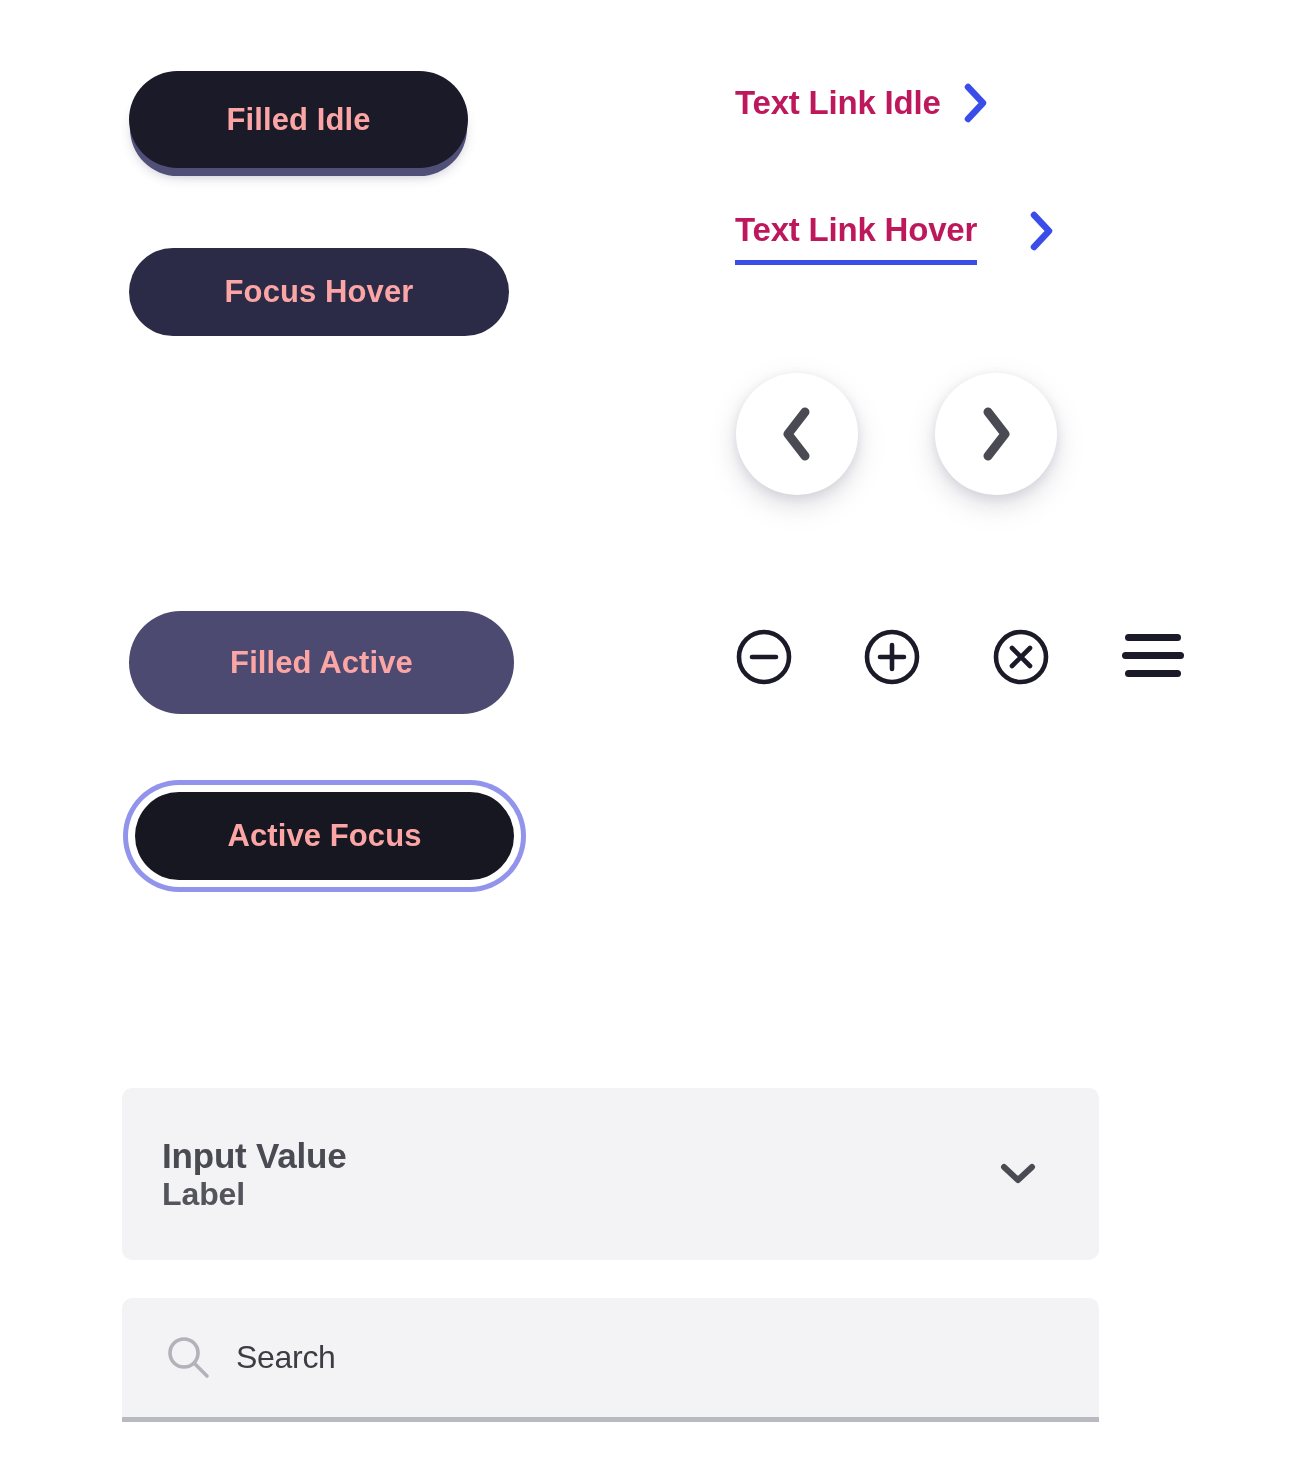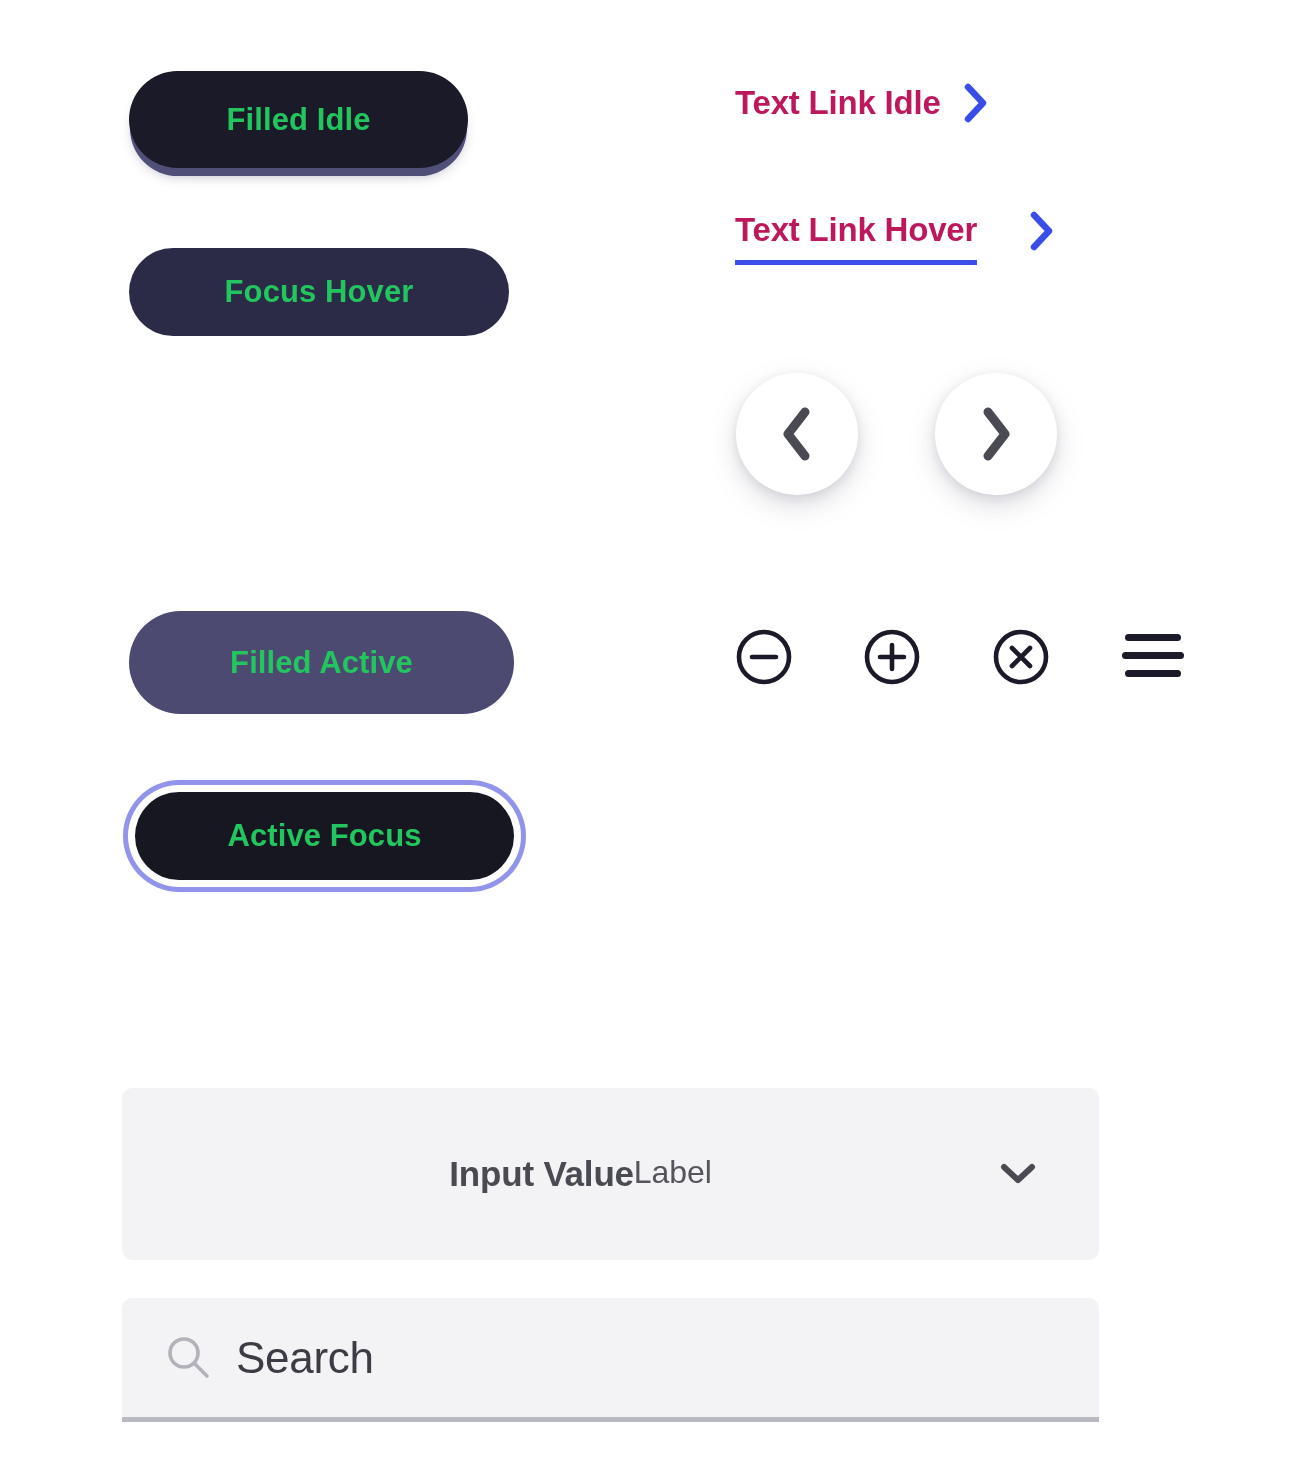--- a/index.html
+++ b/index.html
@@ -21,21 +21,21 @@
   }
 
   
   .btn {
     position: absolute;
     display: flex;
     align-items: center;
     justify-content: center;
     border: none;
     border-radius: 999px;
-    color: #22c55e;
+    color: #fca5a5;
     font-family: "Liberation Sans", sans-serif;
     font-weight: bold;
     font-size: 31px;
     letter-spacing: 0.1px;
     cursor: pointer;
     white-space: nowrap;
     padding: 12px 34px;
   }
 
   
@@ -179,37 +179,37 @@
   #select-field {
     left: 122px;
     top: 1088px;
     width: 977px;
     height: 172px;
     padding: 0 40px 0 40px;
     cursor: pointer;
   }
   #select-field .field-texts {
     display: flex;
+    flex-direction: column;
     justify-content: center;
     flex: 1;
   }
   #select-field .field-value {
     font-family: "Liberation Sans", sans-serif;
     font-weight: bold;
     font-size: 35px;
     color: #4a4a52;
     letter-spacing: -0.2px;
   }
   #select-field .field-label {
     font-family: "Liberation Sans", sans-serif;
-    font-weight: normal;
+    font-weight: bold;
     font-size: 32px;
     color: #54545c;
     letter-spacing: -0.1px;
-    text-align: right;
   }
   #select-chevron {
     flex: 0 0 auto;
     display: flex;
     align-items: center;
     justify-content: center;
     line-height: 0;
     margin-right: 22px;
   }
 
@@ -227,21 +227,21 @@
     flex: 0 0 auto;
     display: flex;
     align-items: center;
     justify-content: center;
     line-height: 0;
     margin-right: 22px;
   }
   #search-placeholder {
     font-family: "Liberation Sans", sans-serif;
     font-weight: normal;
-    font-size: 44px;
+    font-size: 32px;
     color: #3c3c44;
     letter-spacing: -0.3px;
     text-align: center;
   }
 </style>
 </head>
 <body>
 
 <div id="stage">
 

